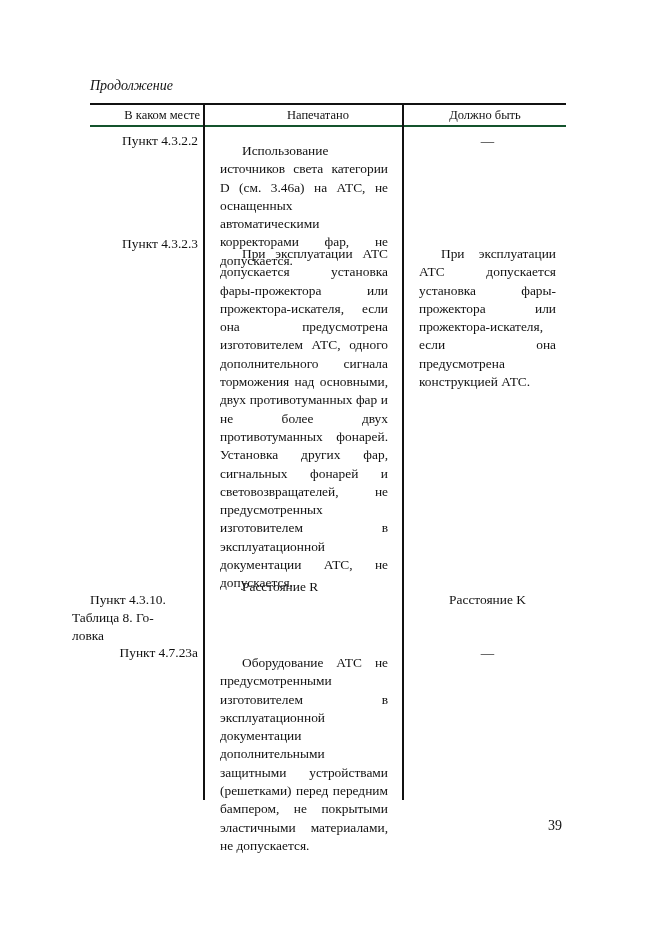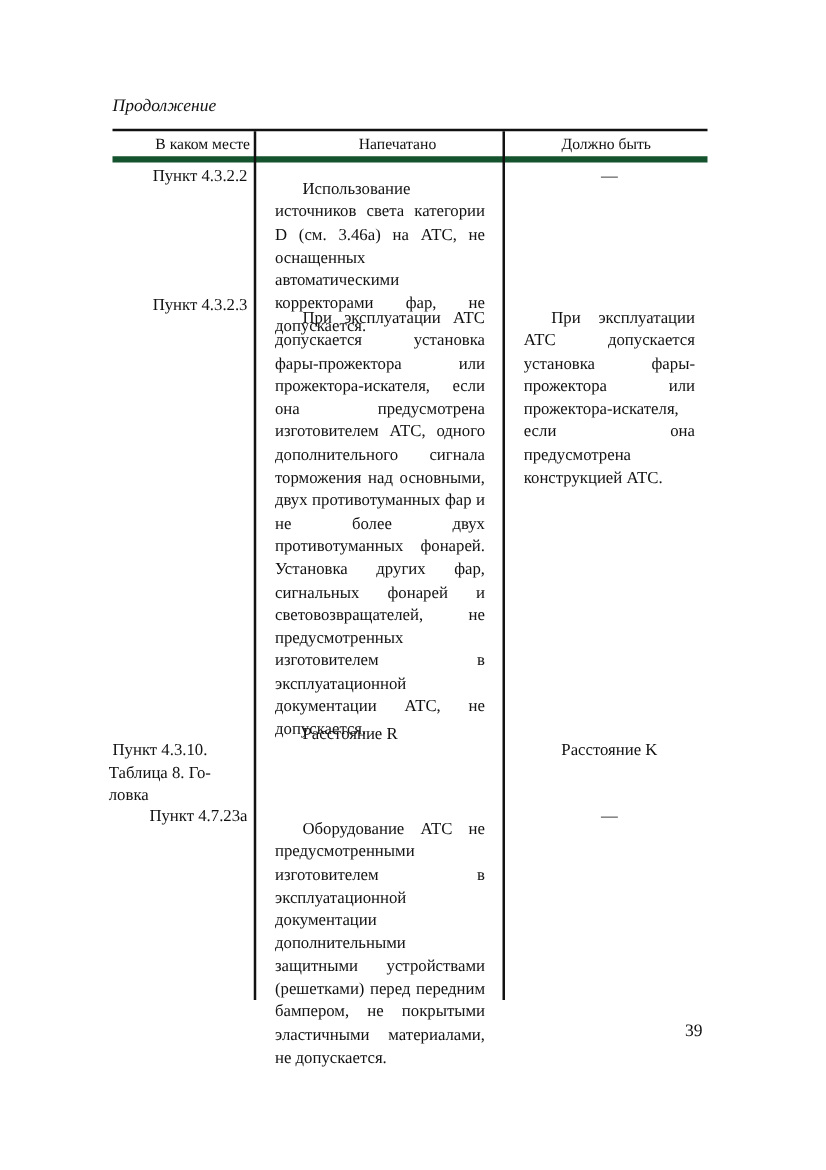--- a/index.html
+++ b/index.html
@@ -11,21 +11,21 @@
     .caption {
       position: absolute; left: 90px; top: 78px;
       font-style: italic; font-size: 14px;
     }
     .tbl {
       position: absolute; left: 90px; top: 103px; width: 476px;
     }
     .toprule { position: absolute; left: 0; top: 0; width: 476px; height: 2px; background: #111; }
     .hdr {
       position: absolute; top: 2px; left: 0; width: 476px; height: 20px;
-      border-bottom: 5px solid #14532d;
+      border-bottom: 2px solid #14532d;
       font-size: 12.5px;
     }
     .hdr div { position: absolute; top: 3px; }
     .h1 { left: 0; width: 110px; text-align: right; }
     .h2 { left: 115px; width: 226px; text-align: center; }
     .h3 { left: 314px; width: 162px; text-align: center; }
     .vline { position: absolute; top: 2px; width: 1.5px; background: #111; }
     .v1 { left: 113px; height: 695px; }
     .v2 { left: 312px; height: 695px; }
     .cell {
@@ -64,21 +64,21 @@
   <div class="cell c2" style="top:132px">
     <p>При эксплуатации АТС допускается установка фары-прожектора или прожектора-искателя, если она предусмотрена изготовителем АТС, одного дополнительного сигнала торможения над основными, двух противотуманных фар и не более двух противотуманных фонарей. Установка других фар, сигнальных фонарей и световозвращателей, не предусмотренных изготовителем в эксплуатационной документации АТС, не допускается.</p>
   </div>
   <div class="cell c3" style="top:132px">
     <p>При эксплуатации АТС допускается установка фары-прожектора или прожектора-искателя, если она предусмотрена конструкцией АТС.</p>
   </div>
 
   <div class="cell c1 left" style="top:488px; left:0; width:108px;">
     <div style="text-align:right">Пункт 4.3.10.</div>
   </div>
-  <div class="cell c1" style="top:506px; left:-18px; width:126px; text-align:left;margin-left:15px;">Таблица 8. Го-<br>ловка</div>
+  <div class="cell c1" style="top:506px; left:-18px; width:126px; text-align:left;">Таблица 8. Го-<br>ловка</div>
   <div class="cell c2" style="top:465px">
     <p>Расстояние R</p>
   </div>
   <div class="cell c3 center" style="top:488px">Расстояние K</div>
 
   <div class="cell c1" style="top:541px">Пункт 4.7.23а</div>
   <div class="cell c2" style="top:541px">
     <p>Оборудование АТС не предусмотренными изготовителем в эксплуатационной документации дополнительными защитными устройствами (решетками) перед передним бампером, не покрытыми эластичными материалами, не допускается.</p>
   </div>
   <div class="cell c3 center" style="top:541px">—</div>

